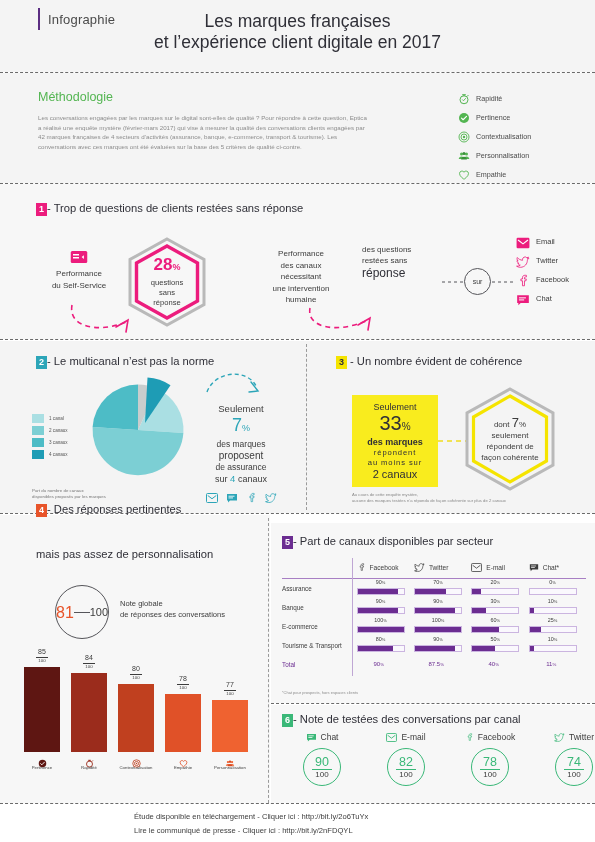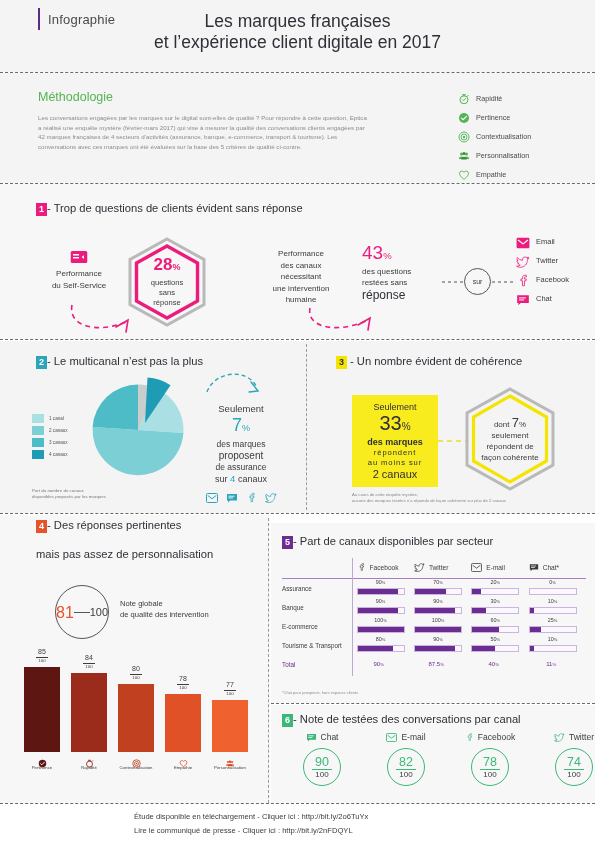--- a/index.html
+++ b/index.html
@@ -251,21 +251,21 @@
         </span>
         <span class="crit-label">Empathie</span>
       </div>
 
     </div>
   </div>
   <div class="dashsep" style="top:183px;"></div>
 
   <div class="sec1"></div>
   <div class="sectitle" style="left:36px; top:202px;">
-    <span class="num pink">1</span><span>- Trop de questions de clients évident sans réponse</span>
+    <span class="num pink">1</span><span>- Trop de questions de clients restées sans réponse</span>
   </div>
 
   <div class="ss-icon">
     <svg viewBox="0 0 24 18" width="18" height="14">
         <rect x="1" y="1" width="22" height="16" rx="2" fill="#ec1c7d"></rect>
         <rect x="4" y="5" width="8" height="2" fill="#fff"></rect>
         <rect x="4" y="9" width="8" height="2" fill="#fff"></rect>
         <path d="M18.5 6.5l-3 2.5 3 2.5z" fill="#fff"></path>
       </svg>
   </div>
@@ -290,21 +290,20 @@
     <path d="M56 27 L68 20 L66 32" fill="none" stroke="#ec1c7d" stroke-width="1.6" stroke-linecap="round"></path>
   </svg>
 
   <div class="perf-can" style="white-space:pre-line;">Performance
 des canaux
 nécessitant
 une intervention
 humaine</div>
 
   <div class="big43">
-    <div class="big43-num"><span style="font-size:19px">43</span><span>%</span></div>
     <div class="big43-t1" style="white-space:pre-line;">des questions
 restées sans</div>
     <div class="big43-t2">réponse</div>
   </div>
 
   <svg style="position:absolute;left:300px;top:300px;" width="100" height="38">
     <path d="M10 8 C 6 28, 38 34, 68 20" fill="none" stroke="#ec1c7d" stroke-width="1.6" stroke-dasharray="5,4"></path>
     <path d="M58 25 L70 18 L68 30" fill="none" stroke="#ec1c7d" stroke-width="1.6" stroke-linecap="round"></path>
   </svg>
 
@@ -352,21 +351,21 @@
       </span>
       <span class="chan-lb">Chat</span>
     </div>
   </div>
   <div class="dashsep" style="top:339px;"></div>
 
   <div class="sec23"></div>
   <div class="vdash" style="left:306px; top:344px; height:166px;"></div>
 
   <div class="sectitle" style="left:36px; top:355px;">
-    <span class="num teal">2</span><span>- Le multicanal n’est pas la plus</span>
+    <span class="num teal">2</span><span>- Le multicanal n’est pas la norme</span>
   </div>
 
   <div class="pie">
     <svg viewBox="0 0 120 112" width="120" height="112">
 
       <g transform="translate(55,56)">
 
         <path d="M0 0 L19.2 -41.2 A45.5 45.5 0 0 1 45.4 3 Z" fill="#aadfe3"></path>
 
         <path d="M0 0 L45.4 3 A45.5 45.5 0 0 1 -45.4 -3 Z" fill="#7ccfd4"></path>
@@ -462,32 +461,32 @@
     <div class="hex7-l2" style="white-space:pre-line;">seulement
 répondent de
 façon cohérente</div>
   </div>
   <div class="sec3-cap" style="white-space:pre-line;">Au cours de cette enquête mystère,
 aucune des marques testées n’a répondu de façon cohérente sur plus de 2 canaux</div>
 
   <div class="dashsep" style="top:513px;"></div>
 
   <div class="sec4"></div>
-  <div class="sectitle" style="left:36px; top:519px;">
+  <div class="sectitle" style="left:36px; top:503px;">
     <span class="num orange">4</span><span>- Des réponses pertinentes</span>
   </div>
   <div class="sectitle" style="left:26px; top:548px;margin-left:10px;">mais pas assez de personnalisation</div>
 
   <div class="score81">
     <div class="v">81</div>
     <div class="bar"></div>
     <div class="d">100</div>
   </div>
   <div class="note-glob" style="white-space:pre-line;">Note globale
-de qualité des intervention</div>
+de réponses des conversations</div>
 
   <div class="barchart">
 
     <div class="bc-val" style="left:0px; top:0px;">
       <div class="n">85</div>
       <div class="ln"></div>
       <div class="d">100</div>
     </div>
     <div class="bc-bar" style="position:absolute; left:0px; top:19px; height:85px; background:#5e1612;"></div>
     <div class="bc-ic" style="left:0px; top:106px;">

